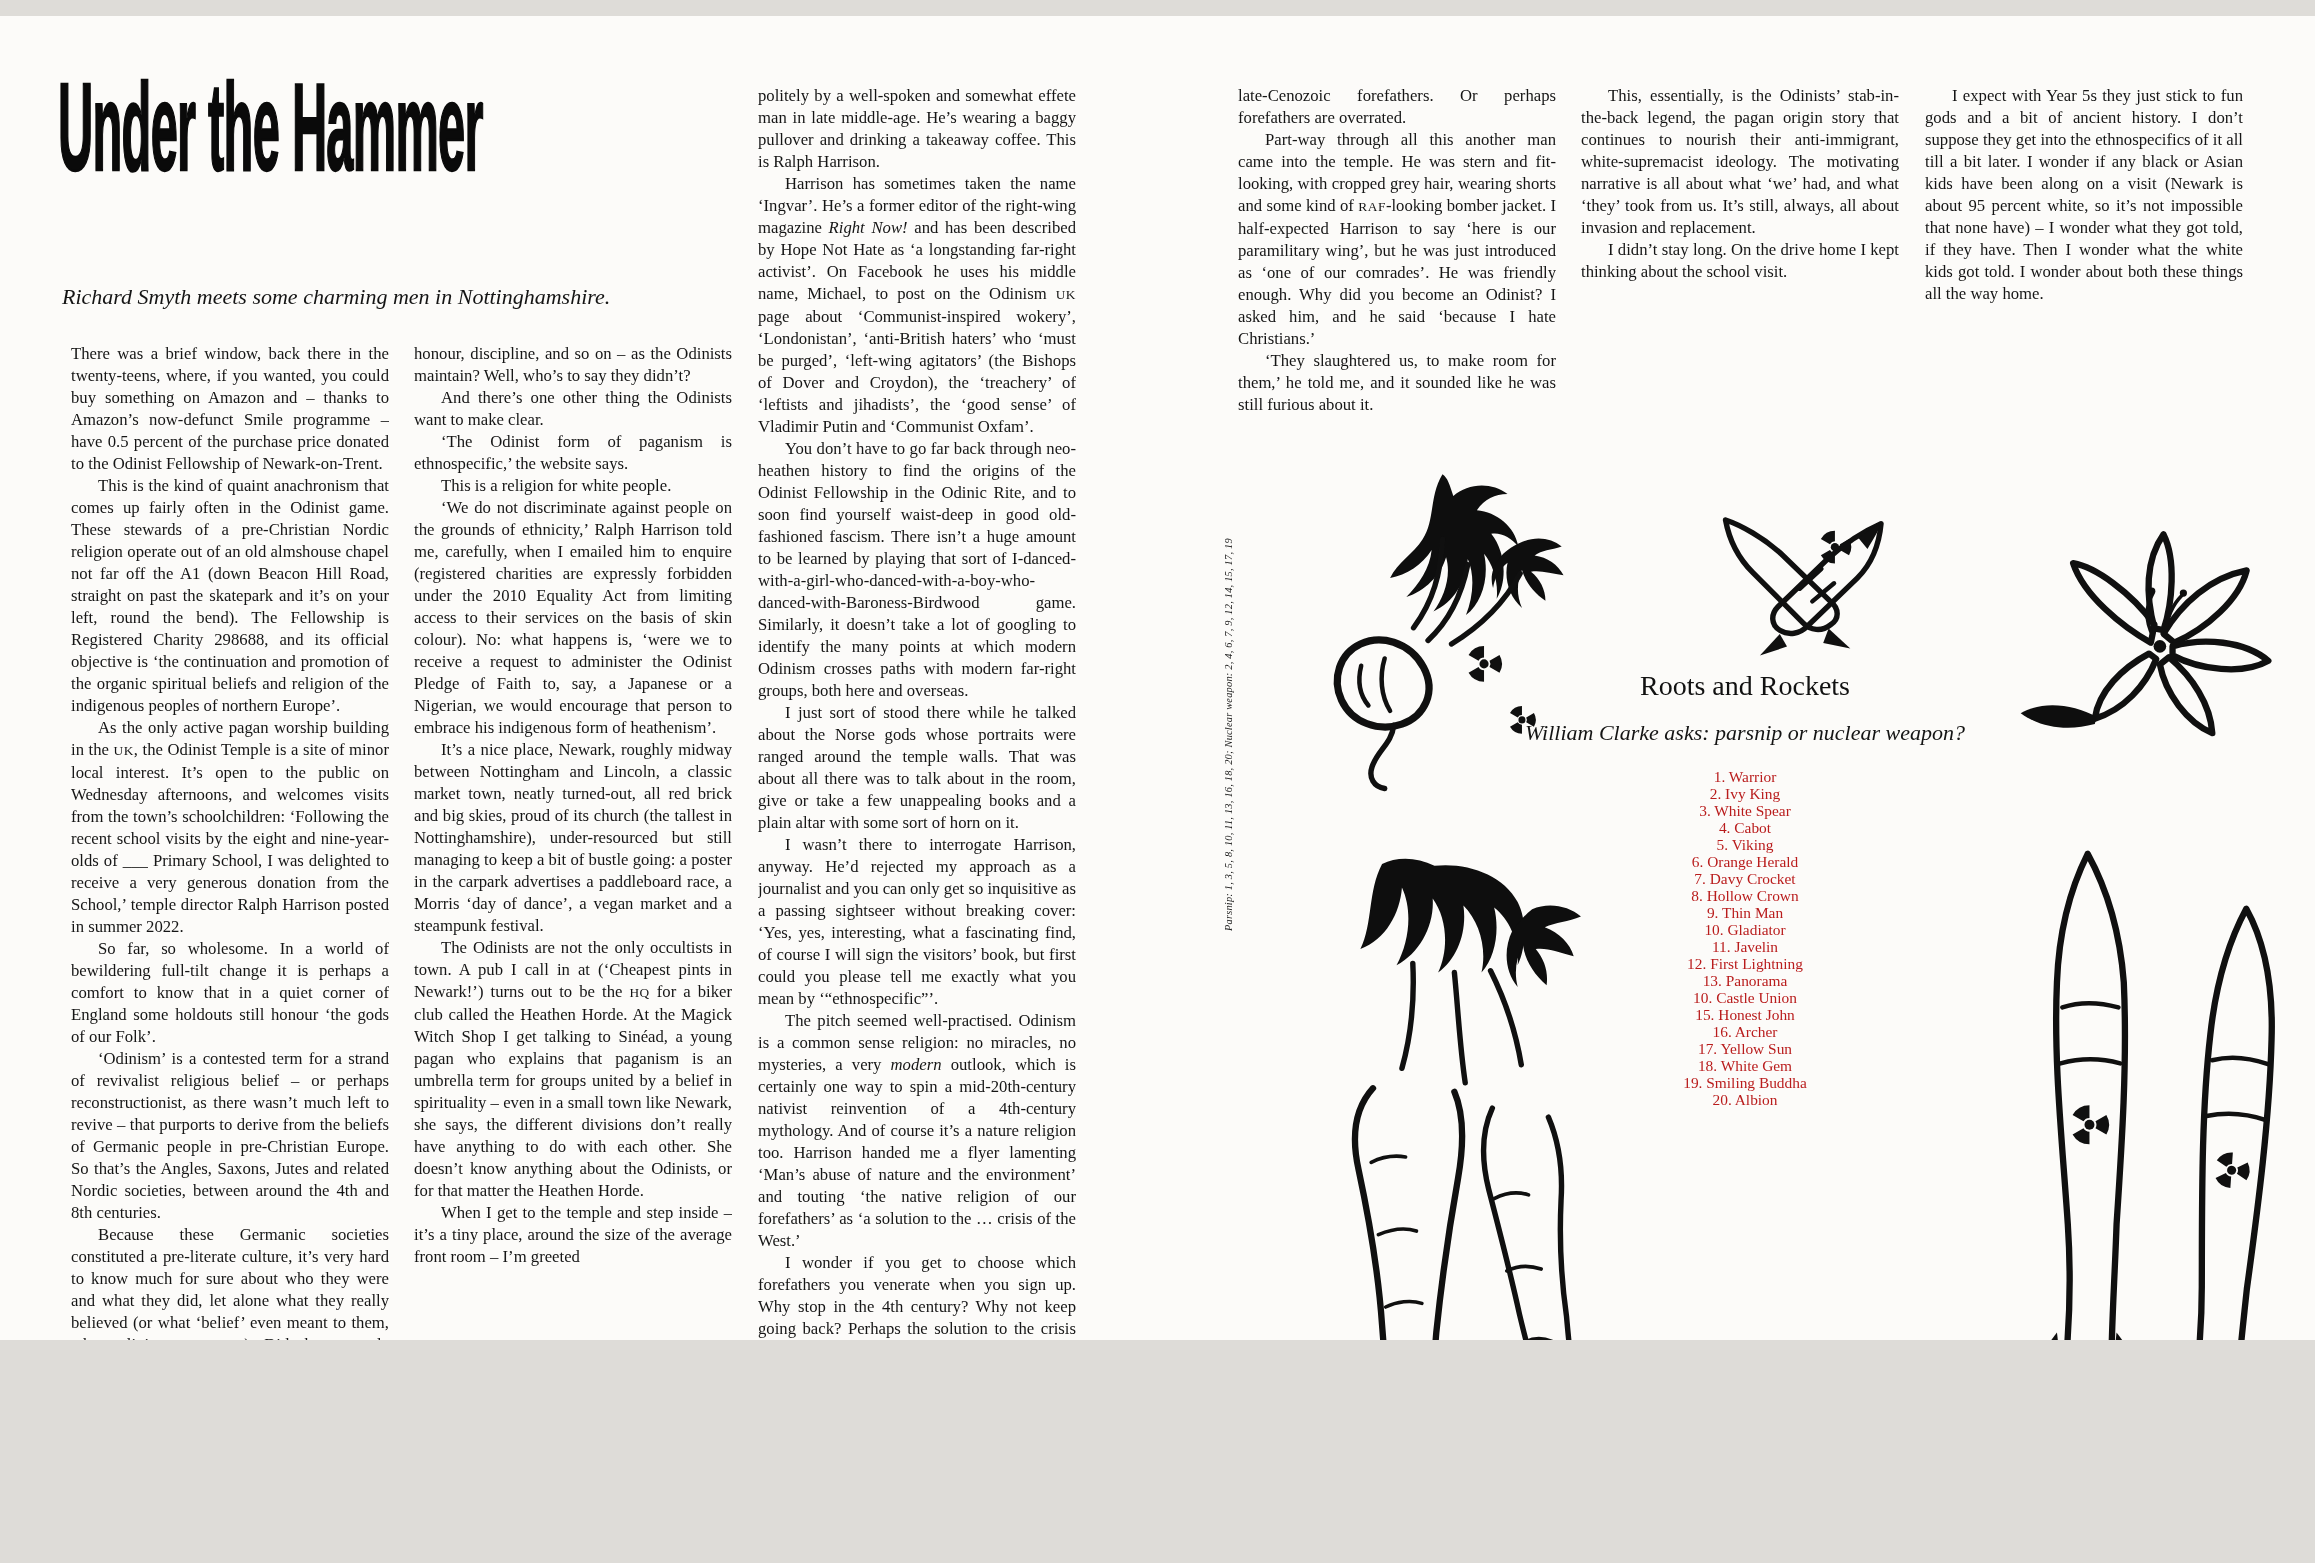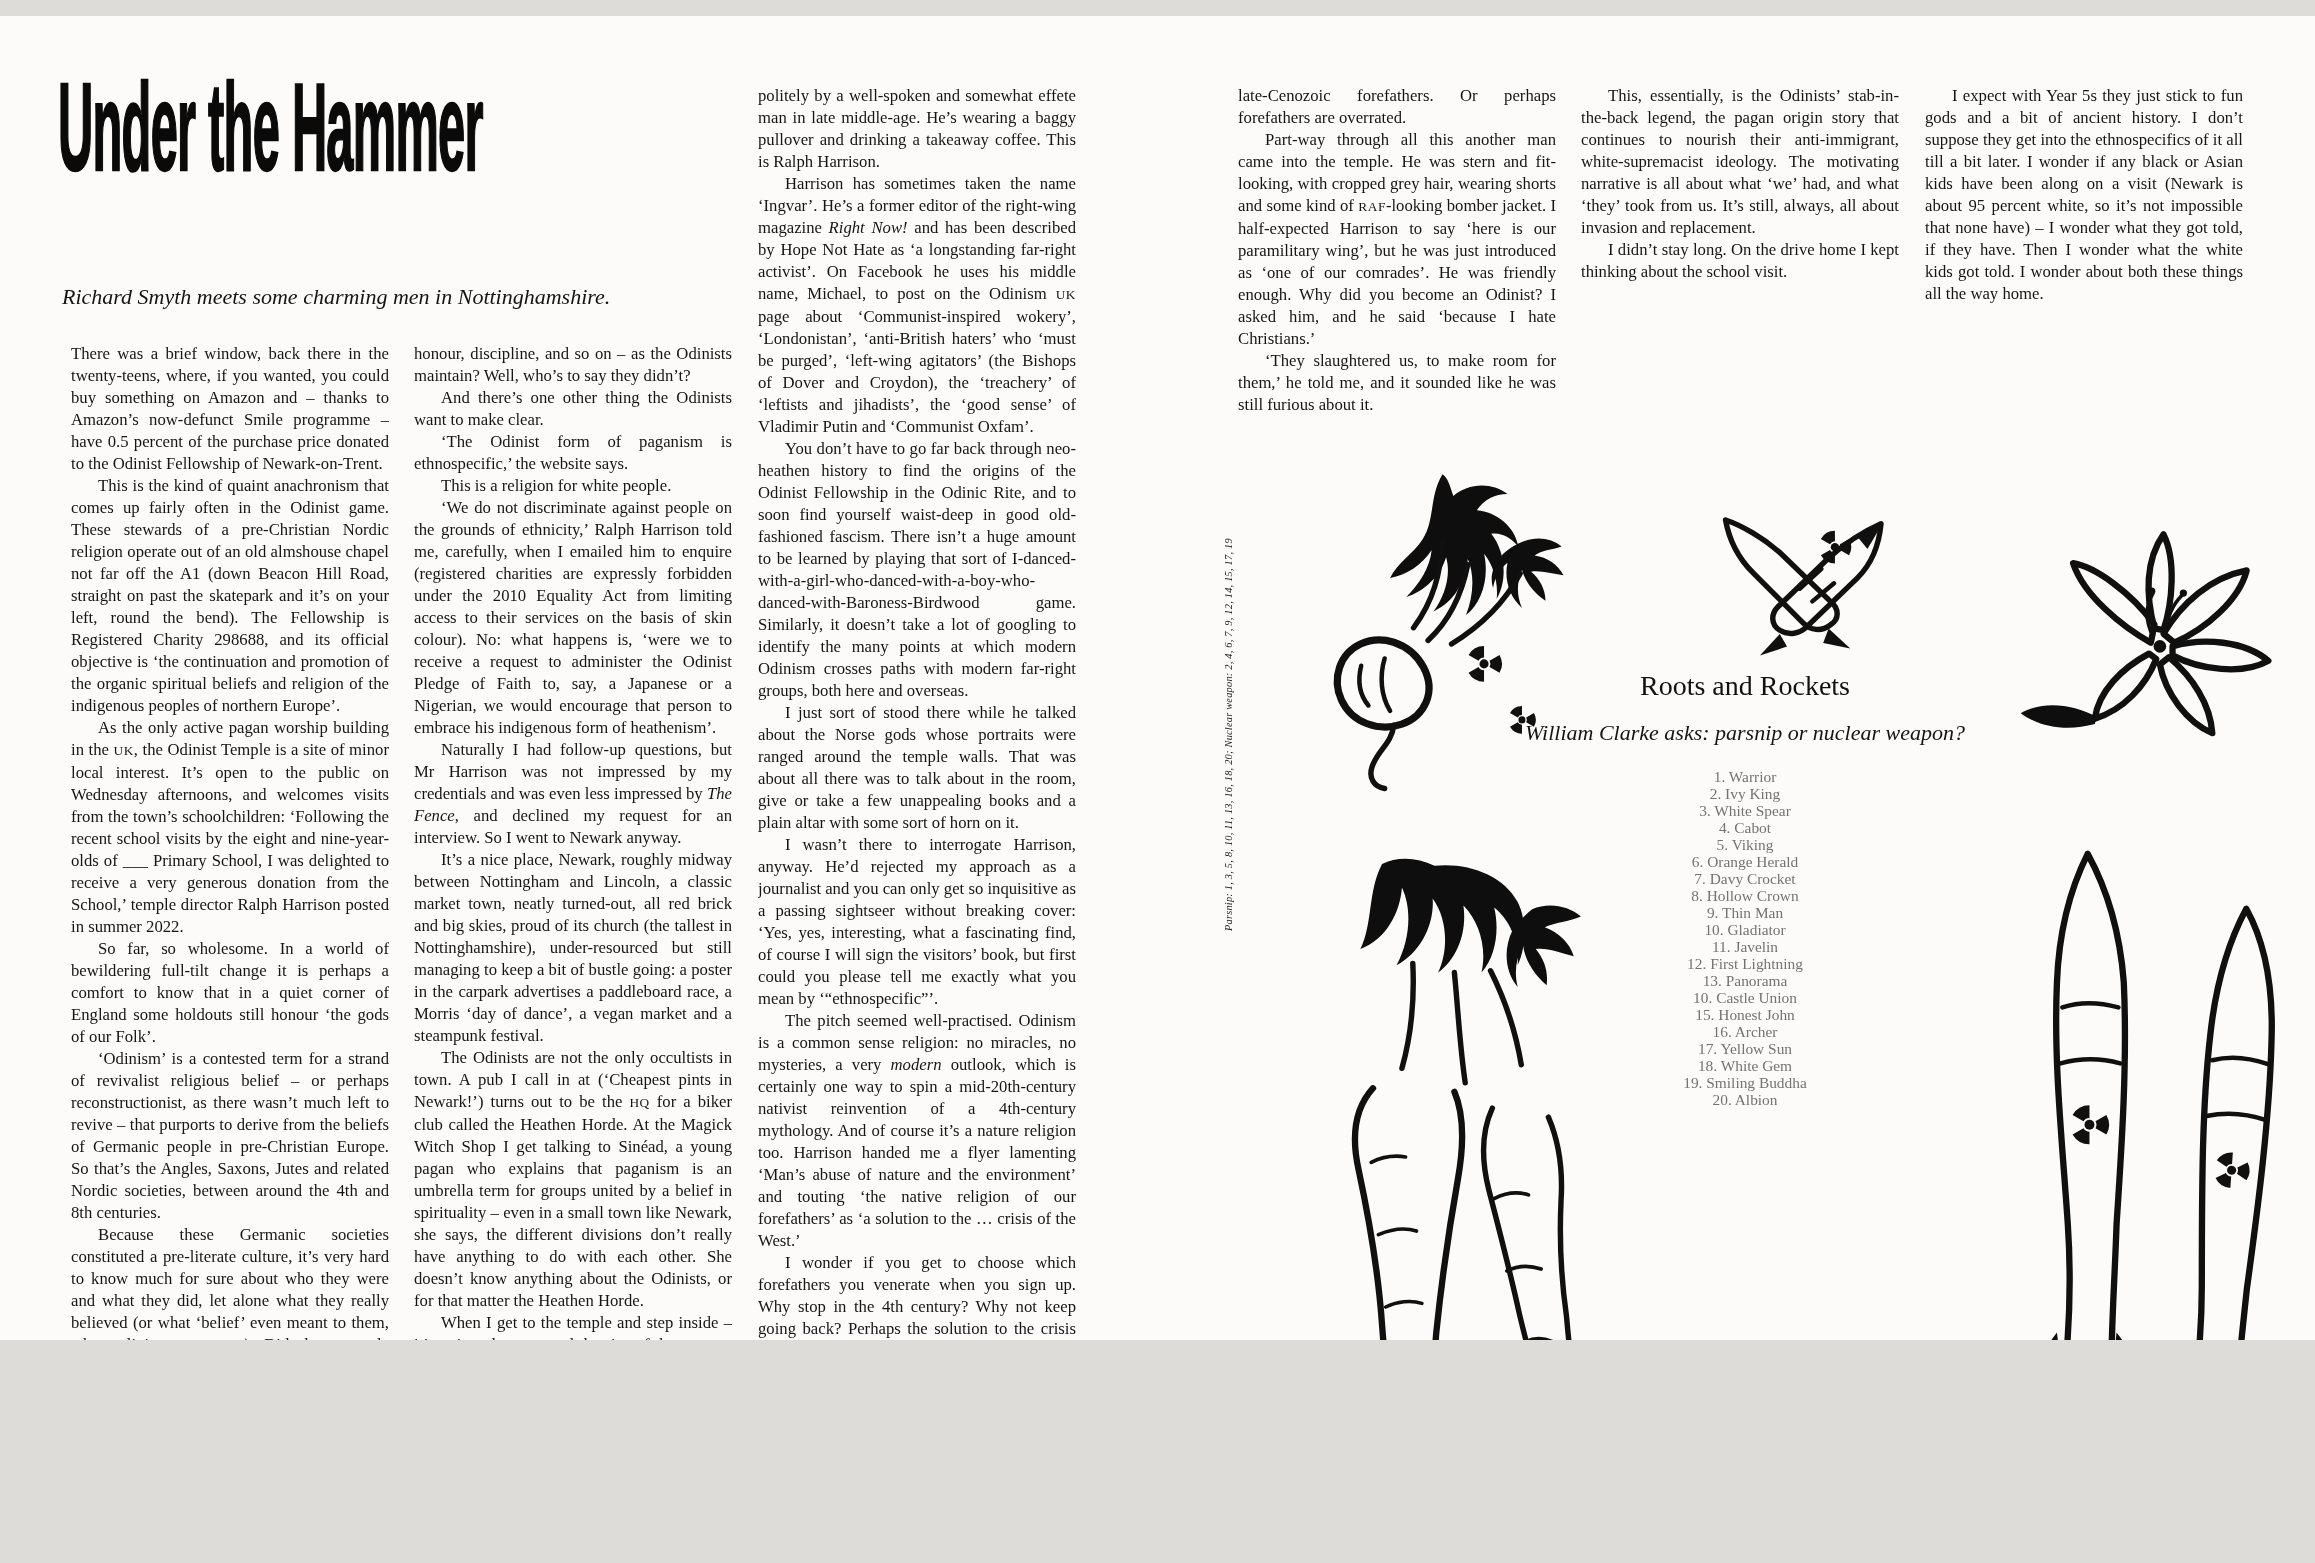--- a/index.html
+++ b/index.html
@@ -33,21 +33,21 @@
   #col6 { left:1925px; top:69px;  height:525px; }
   .para { margin:0; }
   .para.indent { text-indent:27px; }
   .para i { font-style:italic; }
   .sc  { font-size:0.8em;  letter-spacing:0.04em; }
   .scs { font-size:0.82em; letter-spacing:0.12em; }
   
   .feature { position:absolute; left:1471px; top:655px; width:548px; text-align:center; }
   .feature-title { margin:0; font-weight:400; font-size:28px; line-height:1.1; color:#111; }
   .feature-question { margin:18px 0 0; font-style:italic; font-size:22px; color:#141414; }
-  .quiz-list { margin-top:22px; font-size:15.4px; line-height:17px; color:#737373; }
+  .quiz-list { margin-top:22px; font-size:15.4px; line-height:17px; color:#b91c1c; }
   
   .answer-key {
     position:absolute; left:1223px; top:915px; white-space:nowrap;
     transform:rotate(-90deg); transform-origin:0 0;
     font-style:italic; font-size:10.4px; letter-spacing:0.02em; color:#1b1b1b;
   }
   
   .footer-pagenum { position:absolute; top:1503px; font-size:17px; color:#161616;text-align:center; }
   #pg18 { left:69px; } #pg19 { left:2242px; }
   .footer-mag {
@@ -88,21 +88,20 @@
       <p class="para indent">So far, so wholesome. In a world of bewildering full-tilt change it is perhaps a comfort to know that in a quiet corner of England some holdouts still honour ‘the gods of our Folk’.</p>
       <p class="para indent">‘Odinism’ is a contested term for a strand of revivalist religious belief – or perhaps reconstructionist, as there wasn’t much left to revive – that purports to derive from the beliefs of Germanic people in pre-Christian Europe. So that’s the Angles, Saxons, Jutes and related Nordic societies, between around the 4th and 8th centuries.</p>
       <p class="para indent">Because these Germanic societies constituted a pre-literate culture, it’s very hard to know much for sure about who they were and what they did, let alone what they really believed (or what ‘belief’ even meant to them, what religion even was). Did these people really extol ‘the Nine Noble Virtues’ – courage, truth,</p>
     </div>
   <div class="col" id="col2">
       <p class="para">honour, discipline, and so on – as the Odinists maintain? Well, who’s to say they didn’t?</p>
       <p class="para indent">And there’s one other thing the Odinists want to make clear.</p>
       <p class="para indent">‘The Odinist form of paganism is ethnospecific,’ the website says.</p>
       <p class="para indent">This is a religion for white people.</p>
       <p class="para indent">‘We do not discriminate against people on the grounds of ethnicity,’ Ralph Harrison told me, carefully, when I emailed him to enquire (registered charities are expressly forbidden under the 2010 Equality Act from limiting access to their services on the basis of skin colour). No: what happens is, ‘were we to receive a request to administer the Odinist Pledge of Faith to, say, a Japanese or a Nigerian, we would encourage that person to embrace his indigenous form of heathenism’.</p>
-      <p class="para indent">Naturally I had follow-up questions, but Mr Harrison was not impressed by my credentials and was even less impressed by <i>The Fence</i>, and declined my request for an interview. So I went to Newark anyway.</p>
       <p class="para indent">It’s a nice place, Newark, roughly midway between Nottingham and Lincoln, a classic market town, neatly turned-out, all red brick and big skies, proud of its church (the tallest in Nottinghamshire), under-resourced but still managing to keep a bit of bustle going: a poster in the carpark advertises a paddleboard race, a Morris ‘day of dance’, a vegan market and a steampunk festival.</p>
       <p class="para indent">The Odinists are not the only occultists in town. A pub I call in at (‘Cheapest pints in Newark!’) turns out to be the <span class="sc">HQ</span> for a biker club called the Heathen Horde. At the Magick Witch Shop I get talking to Sinéad, a young pagan who explains that paganism is an umbrella term for groups united by a belief in spirituality – even in a small town like Newark, she says, the different divisions don’t really have anything to do with each other. She doesn’t know anything about the Odinists, or for that matter the Heathen Horde.</p>
       <p class="para indent">When I get to the temple and step inside – it’s a tiny place, around the size of the average front room – I’m greeted</p>
     </div>
   <div class="col" id="col3">
       <p class="para">politely by a well-spoken and somewhat effete man in late middle-age. He’s wearing a baggy pullover and drinking a takeaway coffee. This is Ralph Harrison.</p>
       <p class="para indent">Harrison has sometimes taken the name ‘Ingvar’. He’s a former editor of the right-wing magazine <i>Right Now!</i> and has been described by Hope Not Hate as ‘a longstanding far-right activist’. On Facebook he uses his middle name, Michael, to post on the Odinism <span class="sc">UK</span> page about ‘Communist-inspired wokery’, ‘Londonistan’, ‘anti-British haters’ who ‘must be purged’, ‘left-wing agitators’ (the Bishops of Dover and Croydon), the ‘treachery’ of ‘leftists and jihadists’, the ‘good sense’ of Vladimir Putin and ‘Communist Oxfam’.</p>
       <p class="para indent">You don’t have to go far back through neo-heathen history to find the origins of the Odinist Fellowship in the Odinic Rite, and to soon find yourself waist-deep in good old-fashioned fascism. There isn’t a huge amount to be learned by playing that sort of I-danced-with-a-girl-who-danced-with-a-boy-who-danced-with-Baroness-Birdwood game. Similarly, it doesn’t take a lot of googling to identify the many points at which modern Odinism crosses paths with modern far-right groups, both here and overseas.</p>
       <p class="para indent">I just sort of stood there while he talked about the Norse gods whose portraits were ranged around the temple walls. That was about all there was to talk about in the room, give or take a few unappealing books and a plain altar with some sort of horn on it.</p>
       <p class="para indent">I wasn’t there to interrogate Harrison, anyway. He’d rejected my approach as a journalist and you can only get so inquisitive as a passing sightseer without breaking cover: ‘Yes, yes, interesting, what a fascinating find, of course I will sign the visitors’ book, but first could you please tell me exactly what you mean by ‘“ethnospecific”’.</p>

